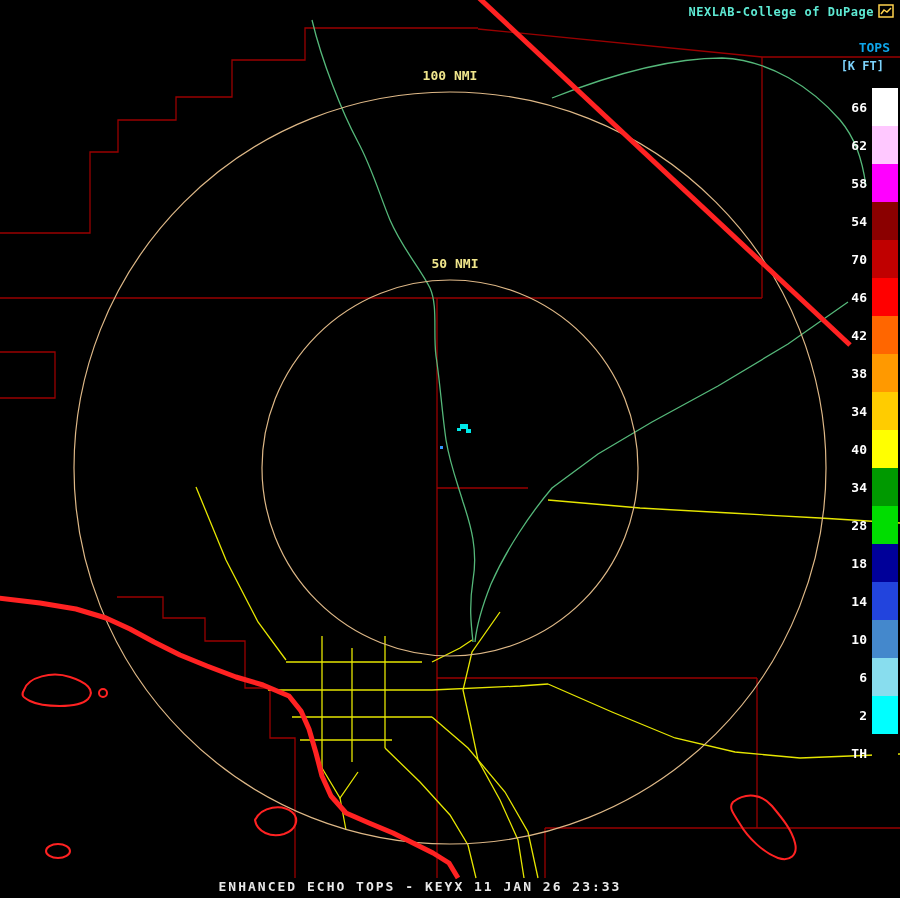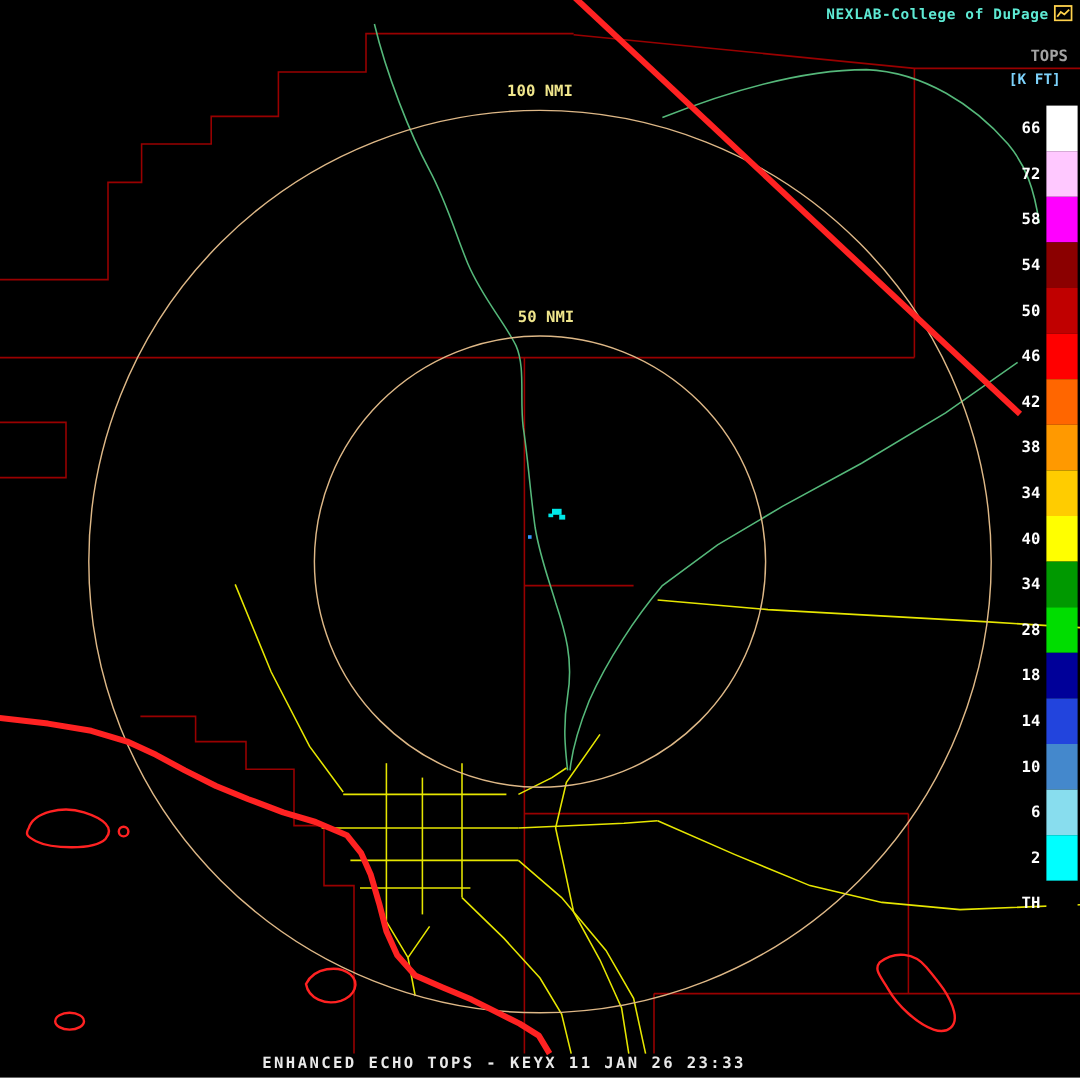--- a/index.html
+++ b/index.html
@@ -6,21 +6,21 @@
   .screen{
     position:relative;width:900px;height:900px;background:#000;overflow:hidden;
     font-family:"DejaVu Sans Mono","Liberation Mono",monospace;
   }
   svg.map{position:absolute;left:0;top:0;}
   .brand{
     position:absolute;top:5px;right:26px;color:#5eead4;
     font-size:12px;font-weight:bold;letter-spacing:.5px;white-space:nowrap;
   }
   .logo{position:absolute;top:4px;right:6px;width:16px;height:14px;}
-  .cb-title{position:absolute;top:40px;right:10px;color:#a3a3a3;font-size:13px;font-weight:bold;}
+  .cb-title{position:absolute;top:40px;right:10px;color:#0ea5e9;font-size:13px;font-weight:bold;}
   .cb-units{position:absolute;top:59px;right:16px;color:#7dd3fc;font-size:12px;font-weight:bold;}
   .colorbar{position:absolute;top:88px;right:2px;display:flex;flex-direction:column;}
   .cb-row{display:flex;height:38px;}
   .cb-label{
     width:30px;text-align:right;color:#FFFFFF;font-size:13px;font-weight:bold;
     align-self:center;margin-right:5px;line-height:1;
   }
   .cb-swatch{width:26px;height:38px;display:block;}
   .footer-caption{
     position:absolute;left:0;right:60px;bottom:6px;text-align:center;color:#E8E8E8;
@@ -117,33 +117,33 @@
   </svg>
 
   <div class="cb-title">TOPS</div>
   <div class="cb-units">[K FT]</div>
   <div class="colorbar">
       <div class="cb-row">
         <span class="cb-label">66</span>
         <span class="cb-swatch" style="background: rgb(255, 255, 255);"></span>
       </div>
       <div class="cb-row">
-        <span class="cb-label">72</span>
+        <span class="cb-label">62</span>
         <span class="cb-swatch" style="background: rgb(255, 200, 255);"></span>
       </div>
       <div class="cb-row">
         <span class="cb-label">58</span>
         <span class="cb-swatch" style="background: rgb(255, 0, 255);"></span>
       </div>
       <div class="cb-row">
         <span class="cb-label">54</span>
         <span class="cb-swatch" style="background: rgb(139, 0, 0);"></span>
       </div>
       <div class="cb-row">
-        <span class="cb-label">50</span>
+        <span class="cb-label">70</span>
         <span class="cb-swatch" style="background: rgb(192, 0, 0);"></span>
       </div>
       <div class="cb-row">
         <span class="cb-label">46</span>
         <span class="cb-swatch" style="background: rgb(255, 0, 0);"></span>
       </div>
       <div class="cb-row">
         <span class="cb-label">42</span>
         <span class="cb-swatch" style="background: rgb(255, 102, 0);"></span>
       </div>

